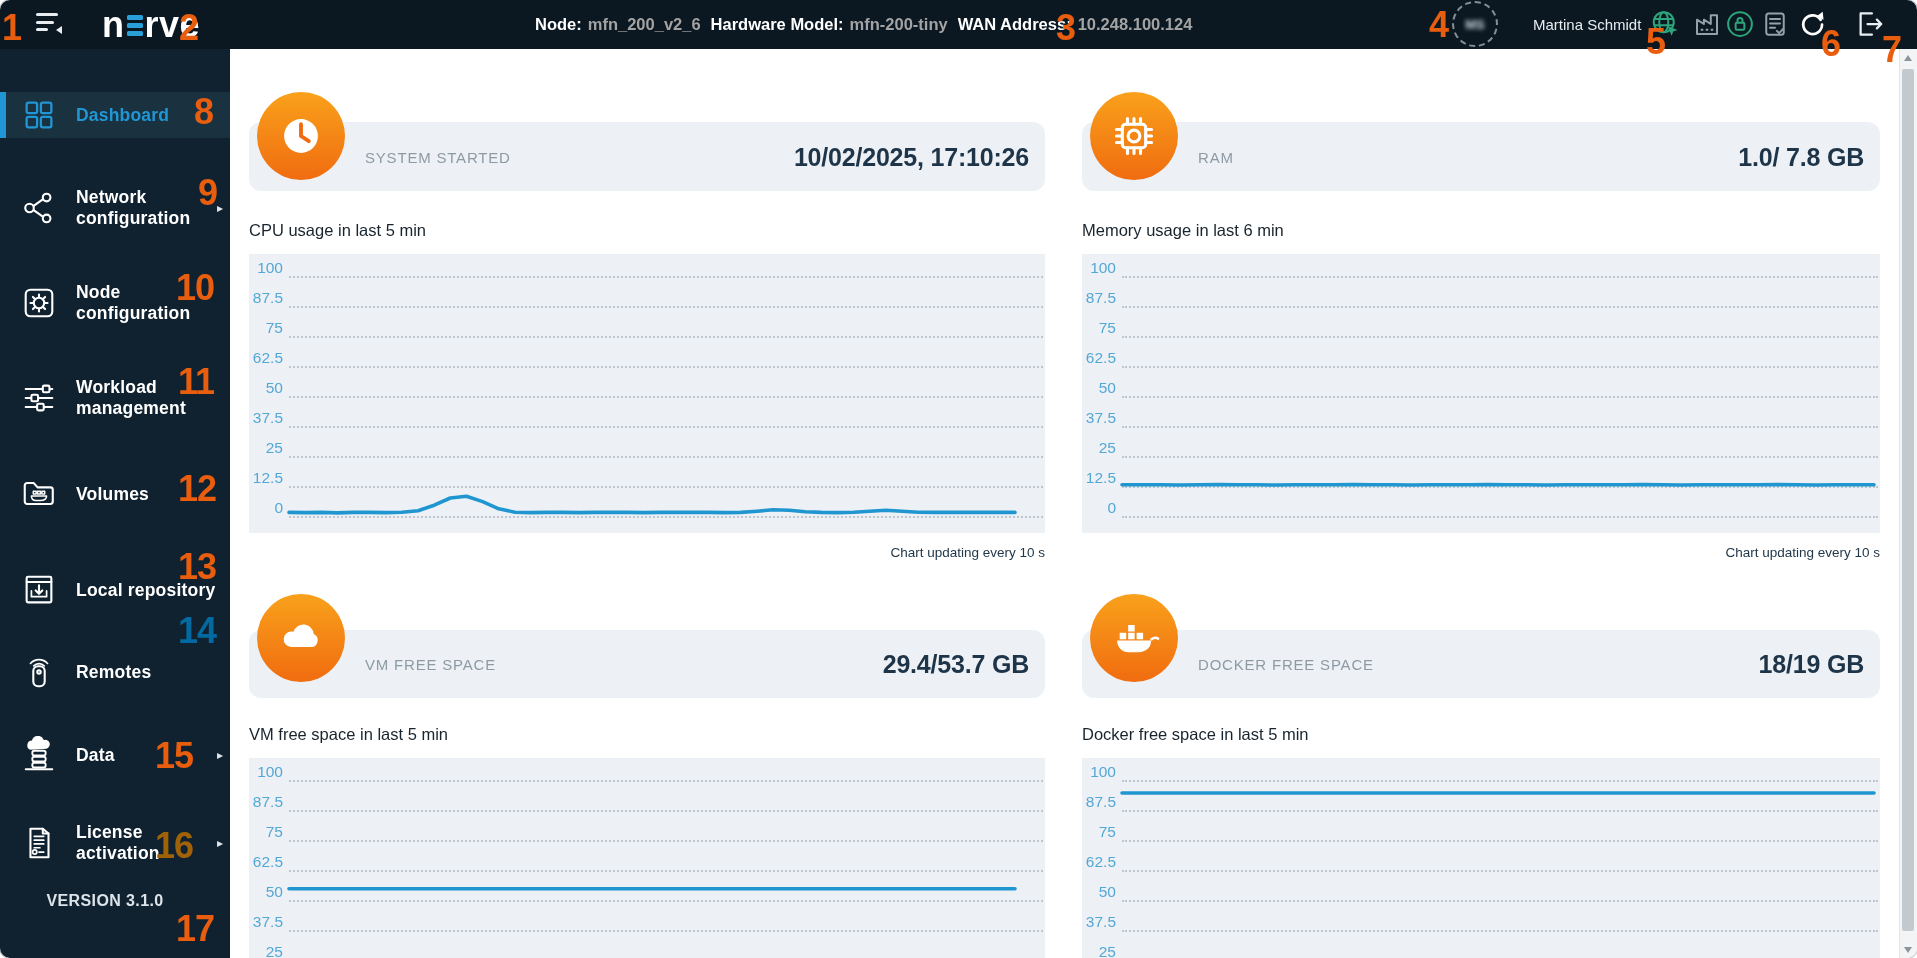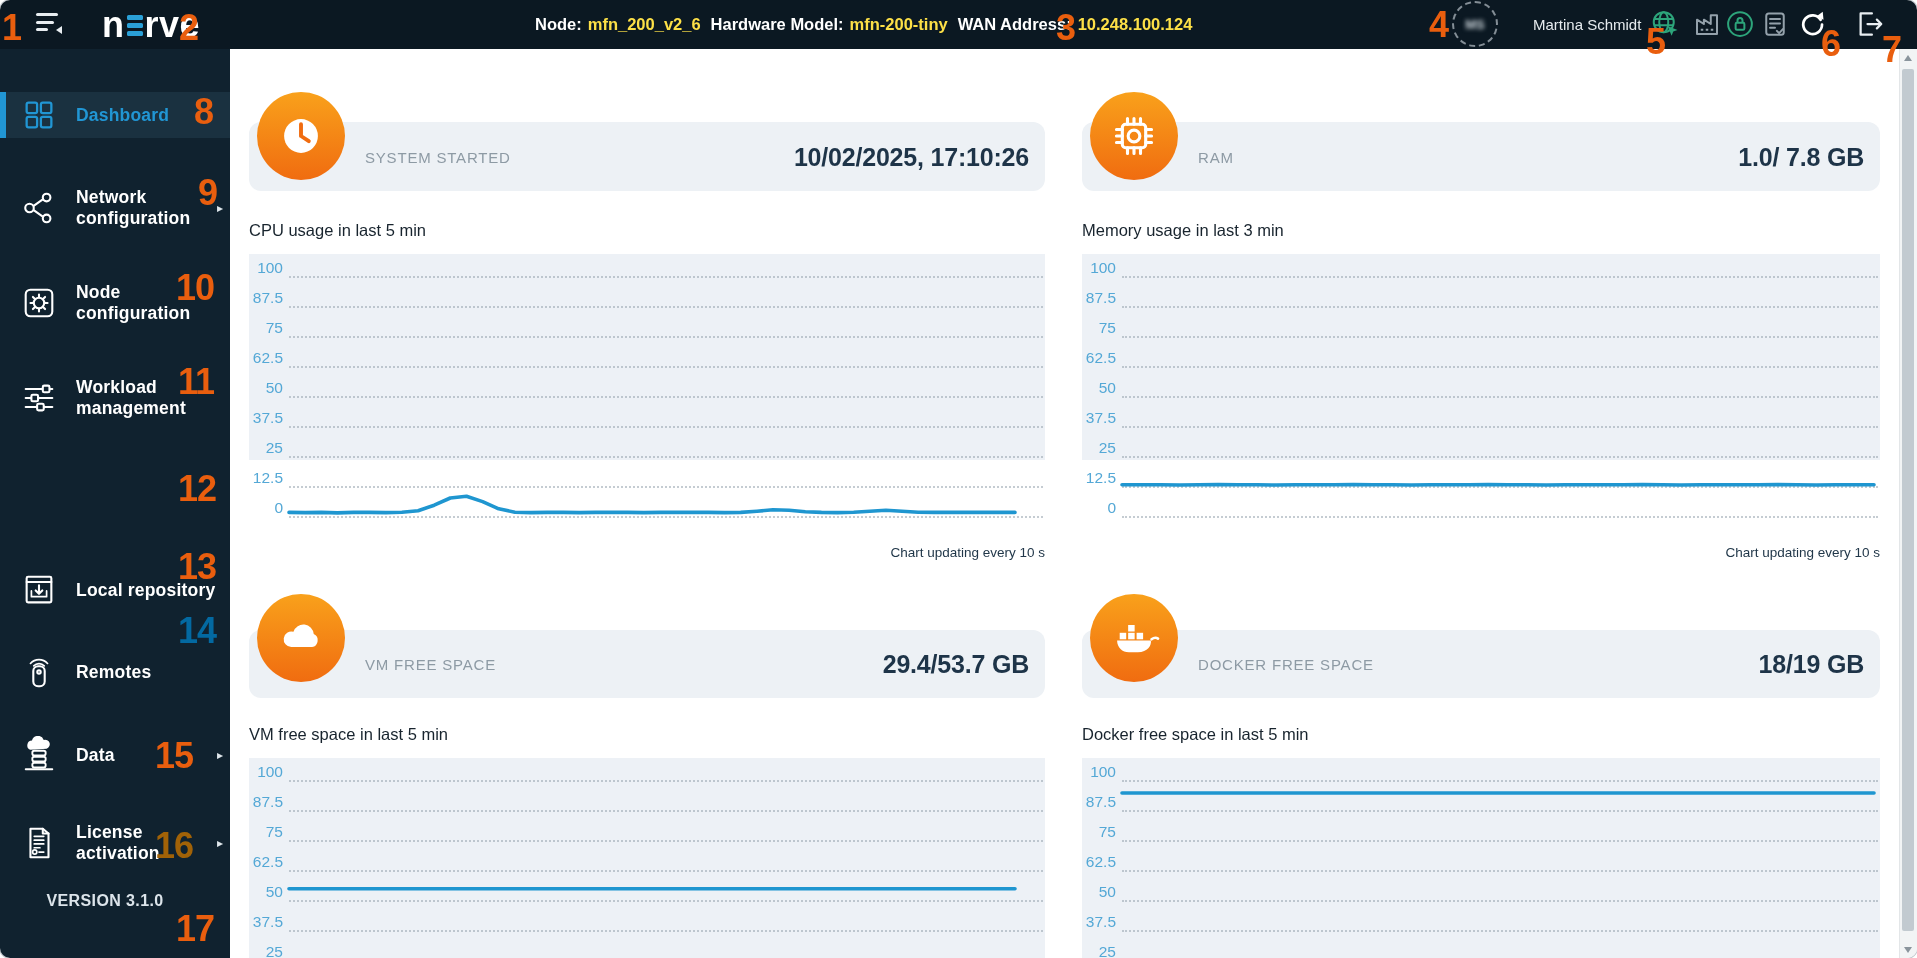--- a/index.html
+++ b/index.html
@@ -11,21 +11,21 @@
   .hamburger .bar{height:3px;background:#e8edf1;border-radius:1.5px;margin-bottom:4.5px;}
   .hamburger .b1{width:22px}.hamburger .b2{width:18px}.hamburger .b3{width:12px}
   .hamburger .tri{position:absolute;right:0;bottom:1px;width:0;height:0;
       border-top:4px solid transparent;border-bottom:4px solid transparent;border-right:6px solid #e8edf1;}
   .logo{position:absolute;left:102px;top:0;height:49px;line-height:49px;font-size:36px;font-weight:bold;
         color:#fff;letter-spacing:.5px;display:flex;align-items:center;}
   .ebars{display:inline-flex;flex-direction:column;gap:3px;margin:0 2px;transform:translateY(1px);}
   .ebars i{display:block;width:16px;height:5px;background:#2aa0d8;border-radius:1.5px;}
   .nodeinfo{position:absolute;left:535px;top:0;height:49px;display:flex;align-items:center;gap:6px;
             font-size:16.5px;font-weight:bold;color:#fff;white-space:nowrap;}
-  .nodeinfo .val{color:#fde047;margin-right:4px;}
+  .nodeinfo .val{color:#a3a3a3;margin-right:4px;}
   .avatar{position:absolute;left:1452px;top:1px;width:46px;height:46px;border:2px dashed #848e96;border-radius:50%;
           box-sizing:border-box;display:flex;align-items:center;justify-content:center;cursor:pointer;}
   .avatar span{color:#cfd8de;font-size:13px;font-weight:bold;filter:blur(2px);}
   .username{position:absolute;left:1533px;top:0;height:49px;line-height:49px;color:#e6ebee;font-size:15px;filter:blur(.6px);}
   .tb-icon{position:absolute;top:9px;width:30px;height:30px;cursor:pointer;}
   .tb-globe{left:1650px}.tb-factory{left:1692px}.tb-lock{left:1725px}.tb-notes{left:1760px}
   .tb-refresh{left:1797px}.tb-logout{left:1855px}
   
   .sidebar{position:absolute;left:0;top:49px;width:230px;bottom:0;background:#10222f;}
   .sbitem{position:absolute;left:0;width:100%;height:56px;cursor:pointer;padding-left:36px;}
@@ -46,21 +46,21 @@
   .c1{left:19px;top:73px;width:796px;}  .c2{left:852px;top:73px;width:798px;}
   .c3{left:19px;top:581px;width:796px;height:68px;} .c4{left:852px;top:581px;width:798px;height:68px;}
   .card-label{position:absolute;left:116px;top:50%;transform:translateY(-50%);font-size:15px;color:#8d9aa4;letter-spacing:.8px;}
   .card-value{position:absolute;right:16px;top:50%;transform:translateY(-50%);font-size:25px;font-weight:bold;
               color:#1e3448;letter-spacing:-.2px;}
   .badge{position:absolute;width:88px;height:88px;border-radius:50%;z-index:3;
          background:linear-gradient(180deg,#f9a11b,#f06c10);display:flex;align-items:center;justify-content:center;}
   .b1{left:27px;top:43px}.b2{left:860px;top:43px}.b3{left:27px;top:545px}.b4{left:860px;top:545px}
   .chart-title{position:absolute;font-size:16.5px;color:#18242e;}
   .t1{left:19px;top:172px}.t2{left:852px;top:172px}.t3{left:19px;top:676px}.t4{left:852px;top:676px}
-  .chart{position:absolute;height:206px;background:#edf1f6;}
+  .chart{position:absolute;height:279px;background:#edf1f6;}
   .ch1{left:19px;top:205px;width:796px;}.ch2{left:852px;top:205px;width:798px;}
   .ch3{left:19px;top:709px;width:796px;}.ch4{left:852px;top:709px;width:798px;}
   .tick{position:absolute;left:0;width:34px;text-align:right;font-size:15.5px;color:#54a8d6;line-height:18px;}
   .grid{position:absolute;left:40px;right:2px;border-top:2px dotted rgba(150,162,173,.55);height:0;}
   .chart svg{position:absolute;left:0;top:0;}
   .note{position:absolute;font-size:13.5px;color:#22384a;text-align:right;}
   .n1{left:19px;top:496px;width:796px;}.n2{left:852px;top:496px;width:798px;}
   
   .scrollbar{position:absolute;right:0;top:49px;width:17px;bottom:0;background:#f2f4f5;border-left:1px solid #e3e6e8;}
   .sb-thumb{position:absolute;left:2px;right:3px;top:20px;height:862px;background:#c2cad0;border-radius:2px;}
@@ -194,20 +194,34 @@
           <path d="M6 10.5h28M6 20h28M6 29.5h28"></path>
           <rect x="24" y="7" width="7" height="7" rx="1.5" fill="#10222f"></rect>
           <rect x="12" y="16.5" width="7" height="7" rx="1.5" fill="#10222f"></rect>
           <rect x="18" y="26" width="7" height="7" rx="1.5" fill="#10222f"></rect>
         </svg>
         </span>
       <span class="sblabel">Workload
 management</span>
     </div>
 
+    <div class="sbitem" style="top:417px;">
+      <span class="sbicon">
+        <svg viewBox="0 0 40 40" width="38" height="38" fill="none" stroke="currentColor" stroke-width="2.2" stroke-linejoin="round">
+          <path d="M5 11a2.5 2.5 0 0 1 2.5-2.5h7l4 4.5H32a2.5 2.5 0 0 1 2.5 2.5V28A2.5 2.5 0 0 1 32 30.5H7.5A2.5 2.5 0 0 1 5 28z"></path>
+          <g stroke-width="1.6">
+            <rect x="14" y="17" width="3" height="3"></rect>
+              <rect x="18.5" y="17" width="3" height="3"></rect>
+              <rect x="23" y="17" width="3" height="3"></rect>
+            <path d="M12 22h16c0 3-2.5 4.8-7 4.8h-4c-3 0-5-1.8-5-4.8z"></path>
+          </g>
+        </svg>
+        </span>
+      <span class="sblabel">Volumes</span>
+    </div>
 
     <div class="sbitem" style="top:595px;">
       <span class="sbicon">
         <svg viewBox="0 0 40 40" width="38" height="38" fill="none" stroke="currentColor" stroke-width="2.2" stroke-linecap="round">
           <rect x="14" y="14" width="12" height="21" rx="5"></rect>
             <circle cx="20" cy="20" r="1.8"></circle>
           <path d="M11 11a12 12 0 0 1 18 0M14.5 13.5a7.5 7.5 0 0 1 11 0" stroke-width="1.8"></path>
         </svg>
         </span>
       <span class="sblabel">Remotes</span>
@@ -276,21 +290,21 @@
     </div>
     <div class="badge b2">
       <svg viewBox="0 0 40 40" width="52" height="52" fill="none" stroke="#fff" stroke-width="2.4" stroke-linecap="round">
         <rect x="11" y="11" width="18" height="18" rx="2.5"></rect>
         <path d="M15 6.5V11M20 6.5V11M25 6.5V11M15 29v4.5M20 29v4.5M25 29v4.5M6.5 15H11M6.5 20H11M6.5 25H11M29 15h4.5M29 20h4.5M29 25h4.5"></path>
         <circle cx="20" cy="20" r="4.5"></circle>
       </svg>
     </div>
 
     <div class="chart-title t1">CPU usage in last 5 min</div>
-    <div class="chart-title t2">Memory usage in last 3 min</div>
+    <div class="chart-title t2">Memory usage in last 6 min</div>
 
     <div class="chart ch1">
         <div class="tick" style="top: 5px;">100</div>
         <div class="grid" style="top: 22px;"></div>
         <div class="tick" style="top: 35px;">87.5</div>
         <div class="grid" style="top: 52px;"></div>
         <div class="tick" style="top: 65px;">75</div>
         <div class="grid" style="top: 82px;"></div>
         <div class="tick" style="top: 95px;">62.5</div>
         <div class="grid" style="top: 112px;"></div>

